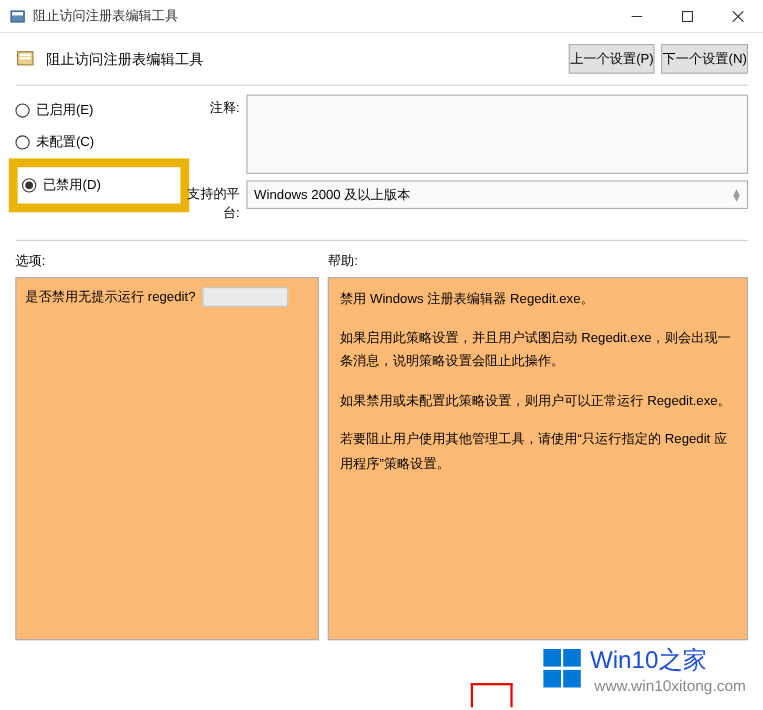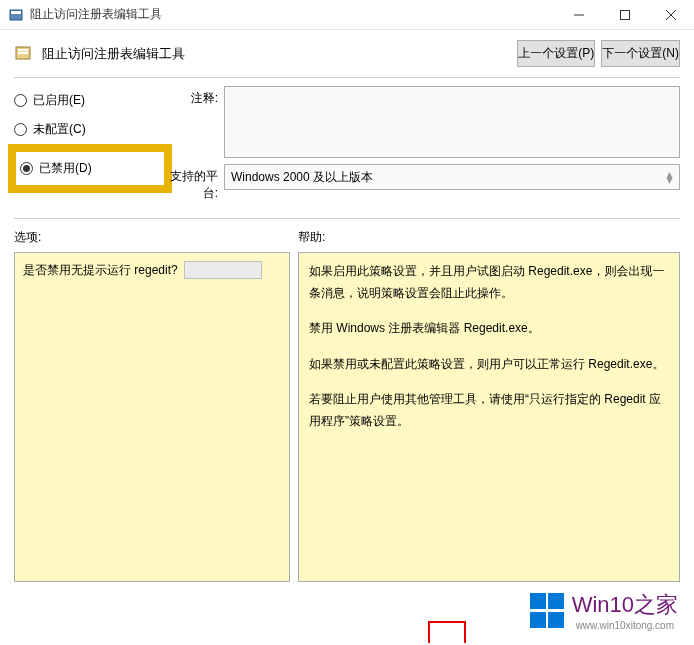--- a/index.html
+++ b/index.html
@@ -118,21 +118,21 @@
     
     .divider2 { height: 1px; background: #d0d0d0; margin: 10px 14px; }
     
     .labels-row { display: flex; padding: 0 14px 6px 14px; }
     .opts-label { width: 284px; }
     .help-label { }
     
     .panels-row { display: flex; padding: 0 14px; gap: 8px; }
     .panel {
       border: 1px solid #abadb3;
-      background: #fef9c3;
+      background: #fdba74;
       height: 330px;
       position: relative;
     }
     .panel-left { width: 276px; padding: 8px; }
     .panel-right { flex: 1; padding: 8px 10px; line-height: 1.8; }
     .panel-right p { margin-bottom: 14px; }
     
     .opt-line { display: flex; align-items: center; gap: 6px; }
     .opt-select {
       width: 78px; height: 18px;
@@ -144,22 +144,22 @@
       position: absolute;
       right: 16px; bottom: 14px;
       display: flex; align-items: center;
       gap: 6px;
     }
     .watermark-logo {
       display: flex; flex-wrap: wrap; width: 36px; height: 36px;
       gap: 2px;
     }
     .watermark-logo div { width: 16px; height: 16px; background: #0078D7; }
-    .watermark-text { font-size: 22px; font-weight: 300; color: #701a75; }
-    .watermark-sub { font-size: 10px; color: #888; margin-left: 4px; }
+    .watermark-text { font-size: 22px; font-weight: 300; color: #1d4ed8; }
+    .watermark-sub { font-size: 14px; color: #888; margin-left: 4px; }
     
     .red-partial {
       position: absolute;
       left: 428px; bottom: 2px;
       width: 38px; height: 22px;
       border: 2px solid #e80000;
       border-bottom: none;
     }
   </style>
 </head>
@@ -251,22 +251,22 @@
 </div>
 
 <div class="panels-row">
   <div class="panel panel-left">
     <div class="opt-line">
       <span>是否禁用无提示运行 regedit?</span>
       <div class="opt-select"></div>
     </div>
   </div>
   <div class="panel panel-right">
+    <p>禁用 Windows 注册表编辑器 Regedit.exe。</p>
     <p>如果启用此策略设置，并且用户试图启动 Regedit.exe，则会出现一条消息，说明策略设置会阻止此操作。</p>
-    <p>禁用 Windows 注册表编辑器 Regedit.exe。</p>
     <p>如果禁用或未配置此策略设置，则用户可以正常运行 Regedit.exe。</p>
     <p>若要阻止用户使用其他管理工具，请使用“只运行指定的 Regedit 应用程序”策略设置。</p>
   </div>
 </div>
 
 <div class="red-partial"></div>
 
 <div class="watermark">
   <div class="watermark-logo">
     <div></div>

